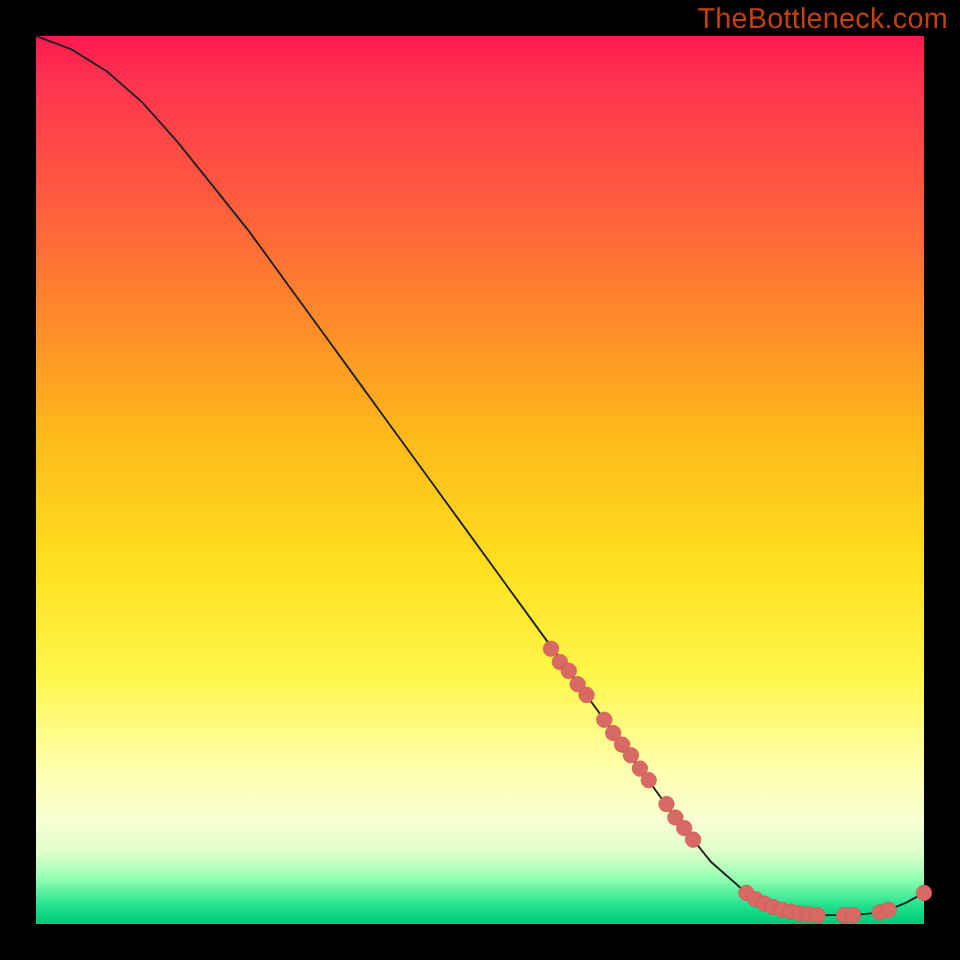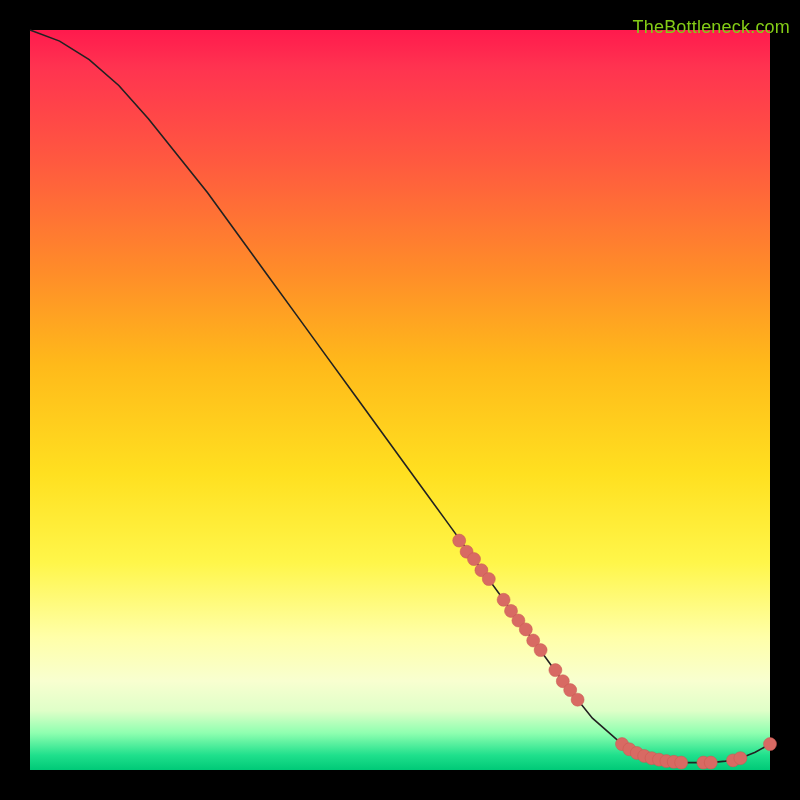--- a/index.html
+++ b/index.html
@@ -6,24 +6,24 @@
     margin: 0;
     padding: 0;
     background: #000;
     width: 800px;
     height: 800px;
     position: relative;
     font-family: Arial, Helvetica, sans-serif;
   }
   .watermark {
     position: absolute;
-    top: 17px;
+    top: 2px;
     right: 10px;
-    color: #84cc16;
-    font-size: 18px;
+    color: #c2410c;
+    font-size: 24px;
     font-weight: 500;
     letter-spacing: 0.2px;
     z-index: 10;
   }
   .frame {
     position: absolute;
     left: 30px;
     top: 30px;
     width: 740px;
     height: 740px;

